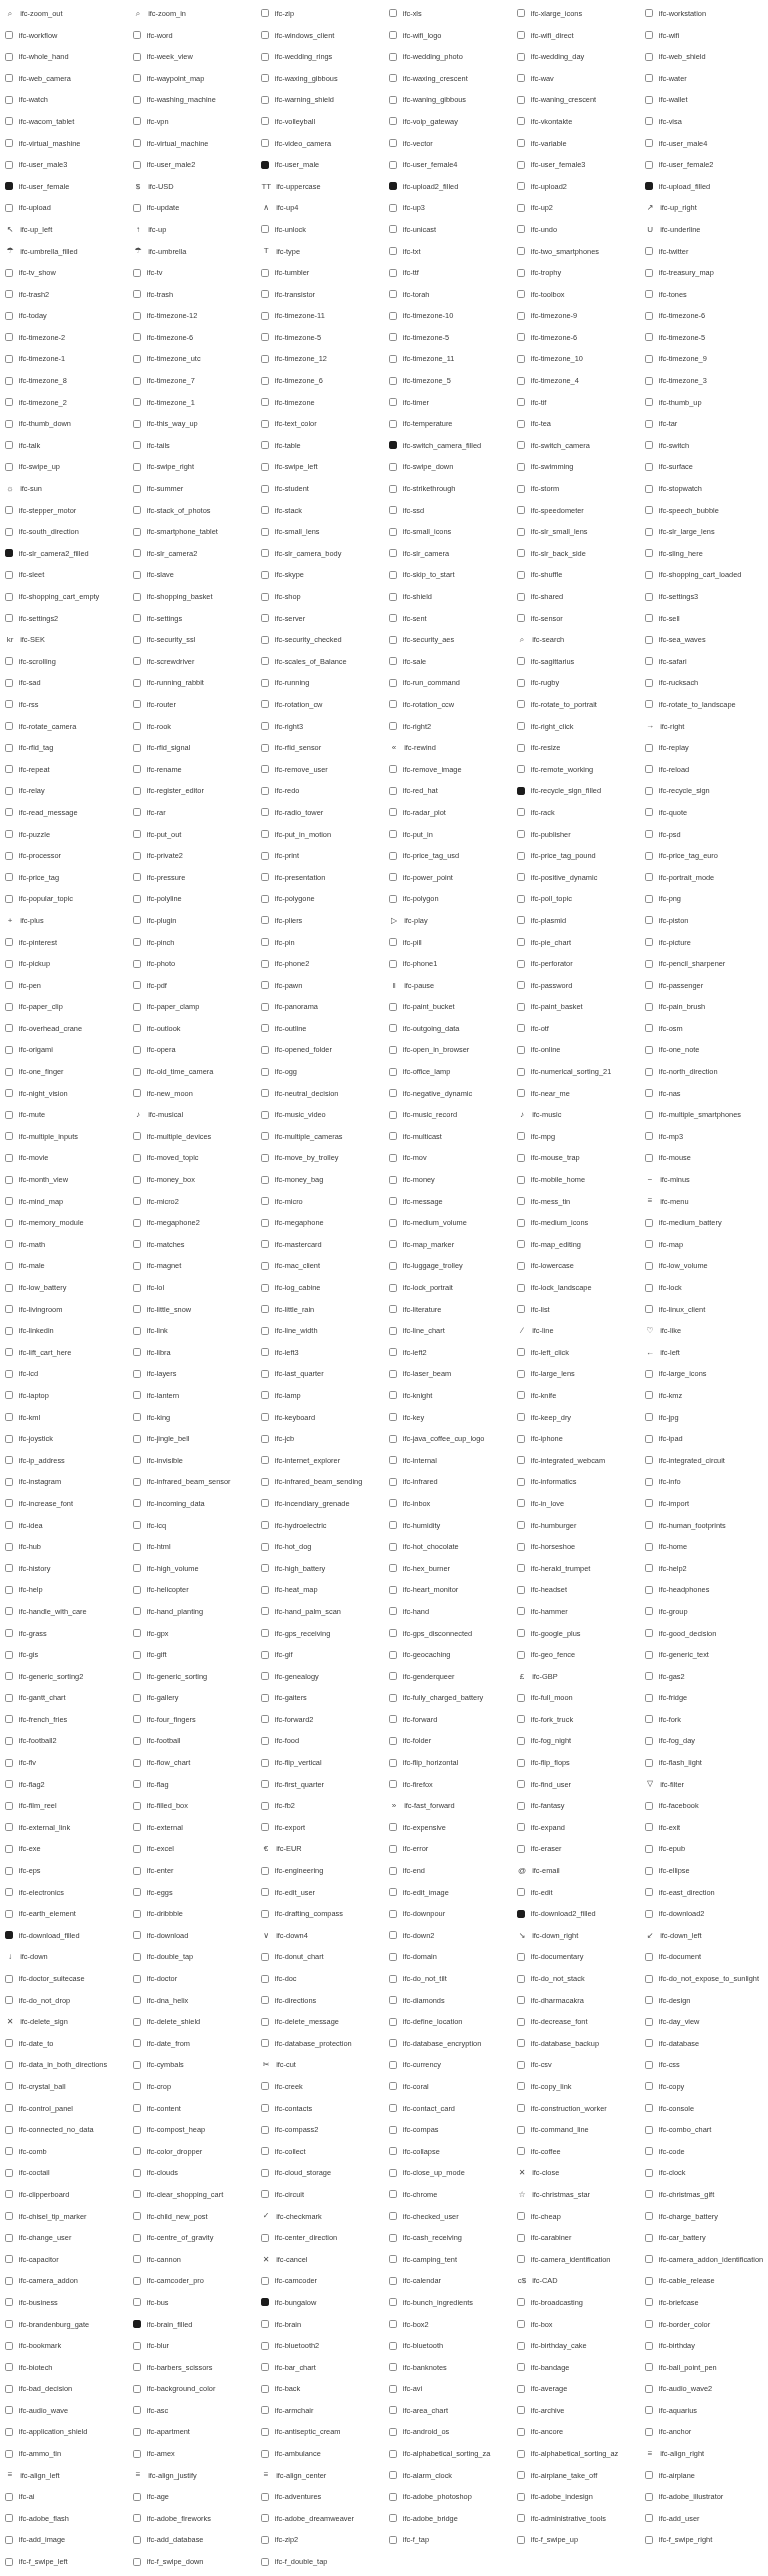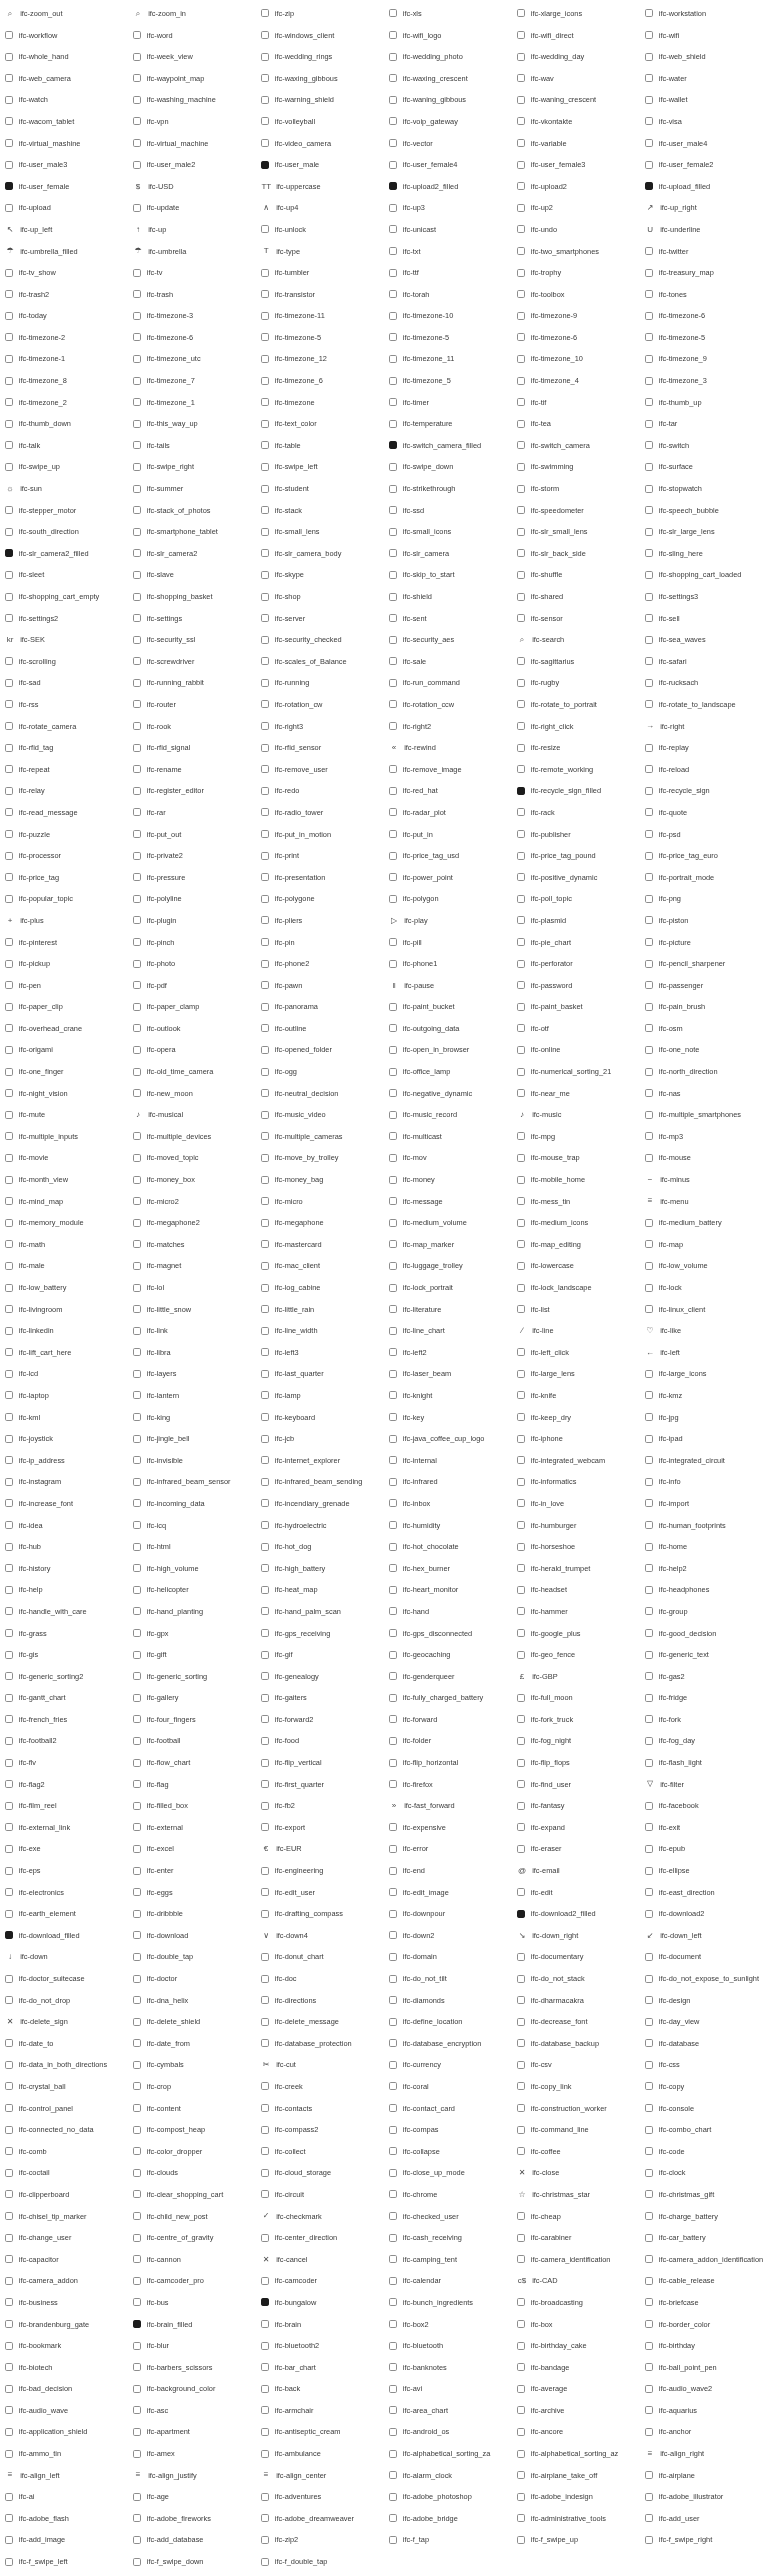--- a/index.html
+++ b/index.html
@@ -532,21 +532,21 @@
     <div class="cell">
       <span class="glyph">
         <span class="glyph-box"></span>
       </span>
       <span class="label">ifc-today</span>
     </div>
     <div class="cell">
       <span class="glyph">
         <span class="glyph-box"></span>
       </span>
-      <span class="label">ifc-timezone-3</span>
+      <span class="label">ifc-timezone-12</span>
     </div>
     <div class="cell">
       <span class="glyph">
         <span class="glyph-box"></span>
       </span>
       <span class="label">ifc-timezone-11</span>
     </div>
     <div class="cell">
       <span class="glyph">
         <span class="glyph-box"></span>

